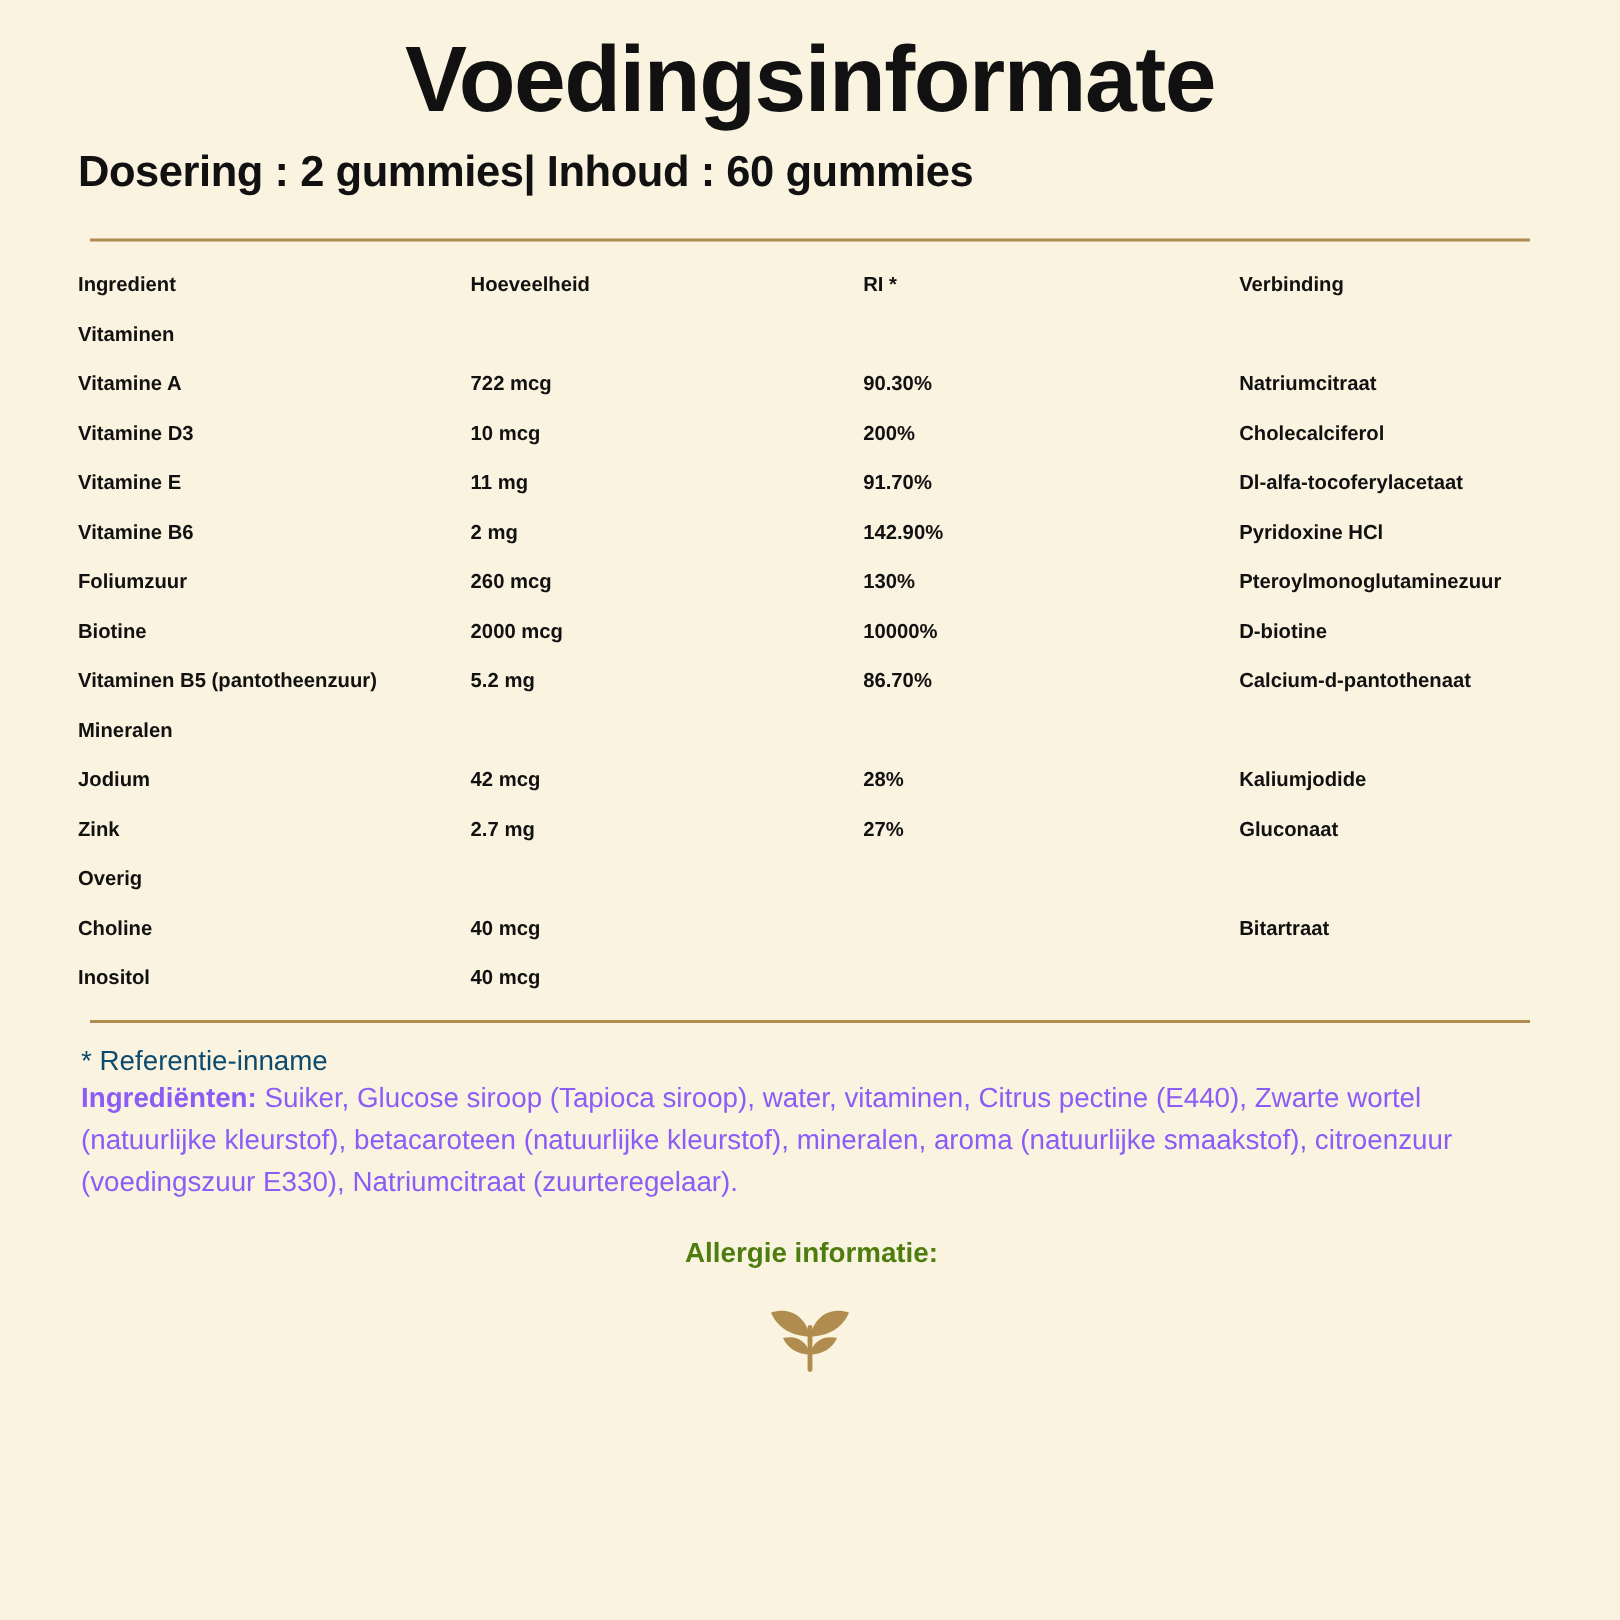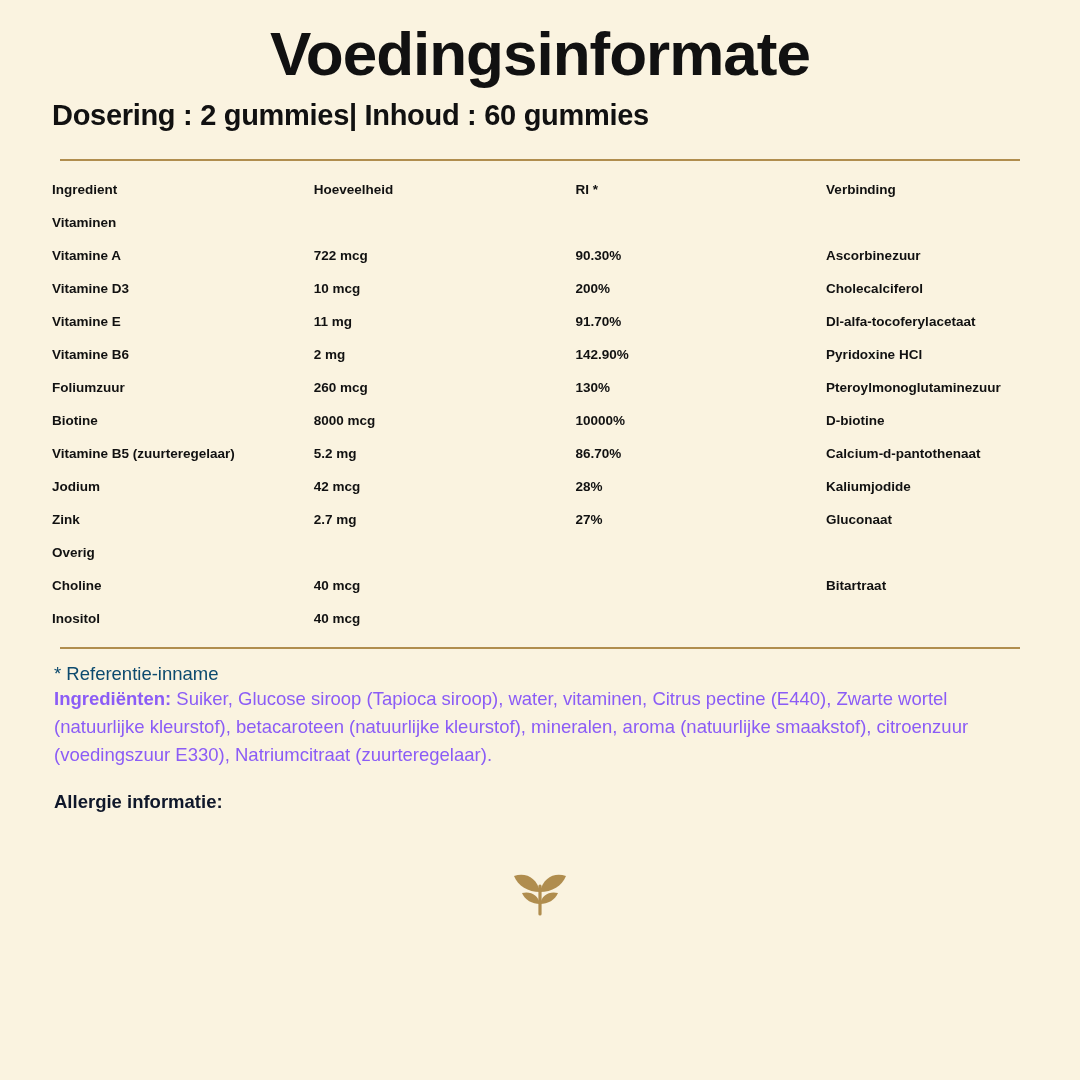--- a/index.html
+++ b/index.html
@@ -76,21 +76,22 @@
     font-size: 18.5px;
     line-height: 1.5;
     margin: 0 0 0 2px;
     color: #8b5cf6;
   }
   .ingredients b { font-weight: bold; }
   .allergy-title {
     font-size: 18.5px;
     font-weight: bold;
     margin: 22px 0 0 2px;
-    color: #0f172a;
+    color: #4d7c0f;
+    text-align: center;
   }
   .allergy-text {
     font-size: 18.5px;
     margin: 4px 0 0 2px;
     color: #111111;
   }
   .logo {
     position: absolute;
     left: 0;
     right: 0;
@@ -127,21 +128,21 @@
         <tr>
           <td class="pad1">Vitaminen</td>
           <td></td>
           <td></td>
           <td></td>
         </tr>
         <tr>
           <td class="pad1">Vitamine A</td>
           <td>722 mcg</td>
           <td>90.30%</td>
-          <td>Ascorbinezuur</td>
+          <td>Natriumcitraat</td>
         </tr>
         <tr>
           <td class="pad1">Vitamine D3</td>
           <td>10 mcg</td>
           <td>200%</td>
           <td>Cholecalciferol</td>
         </tr>
         <tr>
           <td class="pad1">Vitamine E</td>
           <td>11 mg</td>
@@ -155,29 +156,35 @@
           <td>Pyridoxine HCl</td>
         </tr>
         <tr>
           <td class="pad1">Foliumzuur</td>
           <td>260 mcg</td>
           <td>130%</td>
           <td>Pteroylmonoglutaminezuur</td>
         </tr>
         <tr>
           <td class="pad1">Biotine</td>
-          <td>8000 mcg</td>
+          <td>2000 mcg</td>
           <td>10000%</td>
           <td>D-biotine</td>
         </tr>
         <tr>
-          <td class="pad1">Vitamine B5 (zuurteregelaar)</td>
+          <td class="pad1">Vitaminen B5 (pantotheenzuur)</td>
           <td>5.2 mg</td>
           <td>86.70%</td>
           <td>Calcium-d-pantothenaat</td>
+        </tr>
+        <tr>
+          <td class="pad1">Mineralen</td>
+          <td></td>
+          <td></td>
+          <td></td>
         </tr>
         <tr>
           <td class="pad1">Jodium</td>
           <td>42 mcg</td>
           <td>28%</td>
           <td>Kaliumjodide</td>
         </tr>
         <tr>
           <td class="pad1">Zink</td>
           <td>2.7 mg</td>

